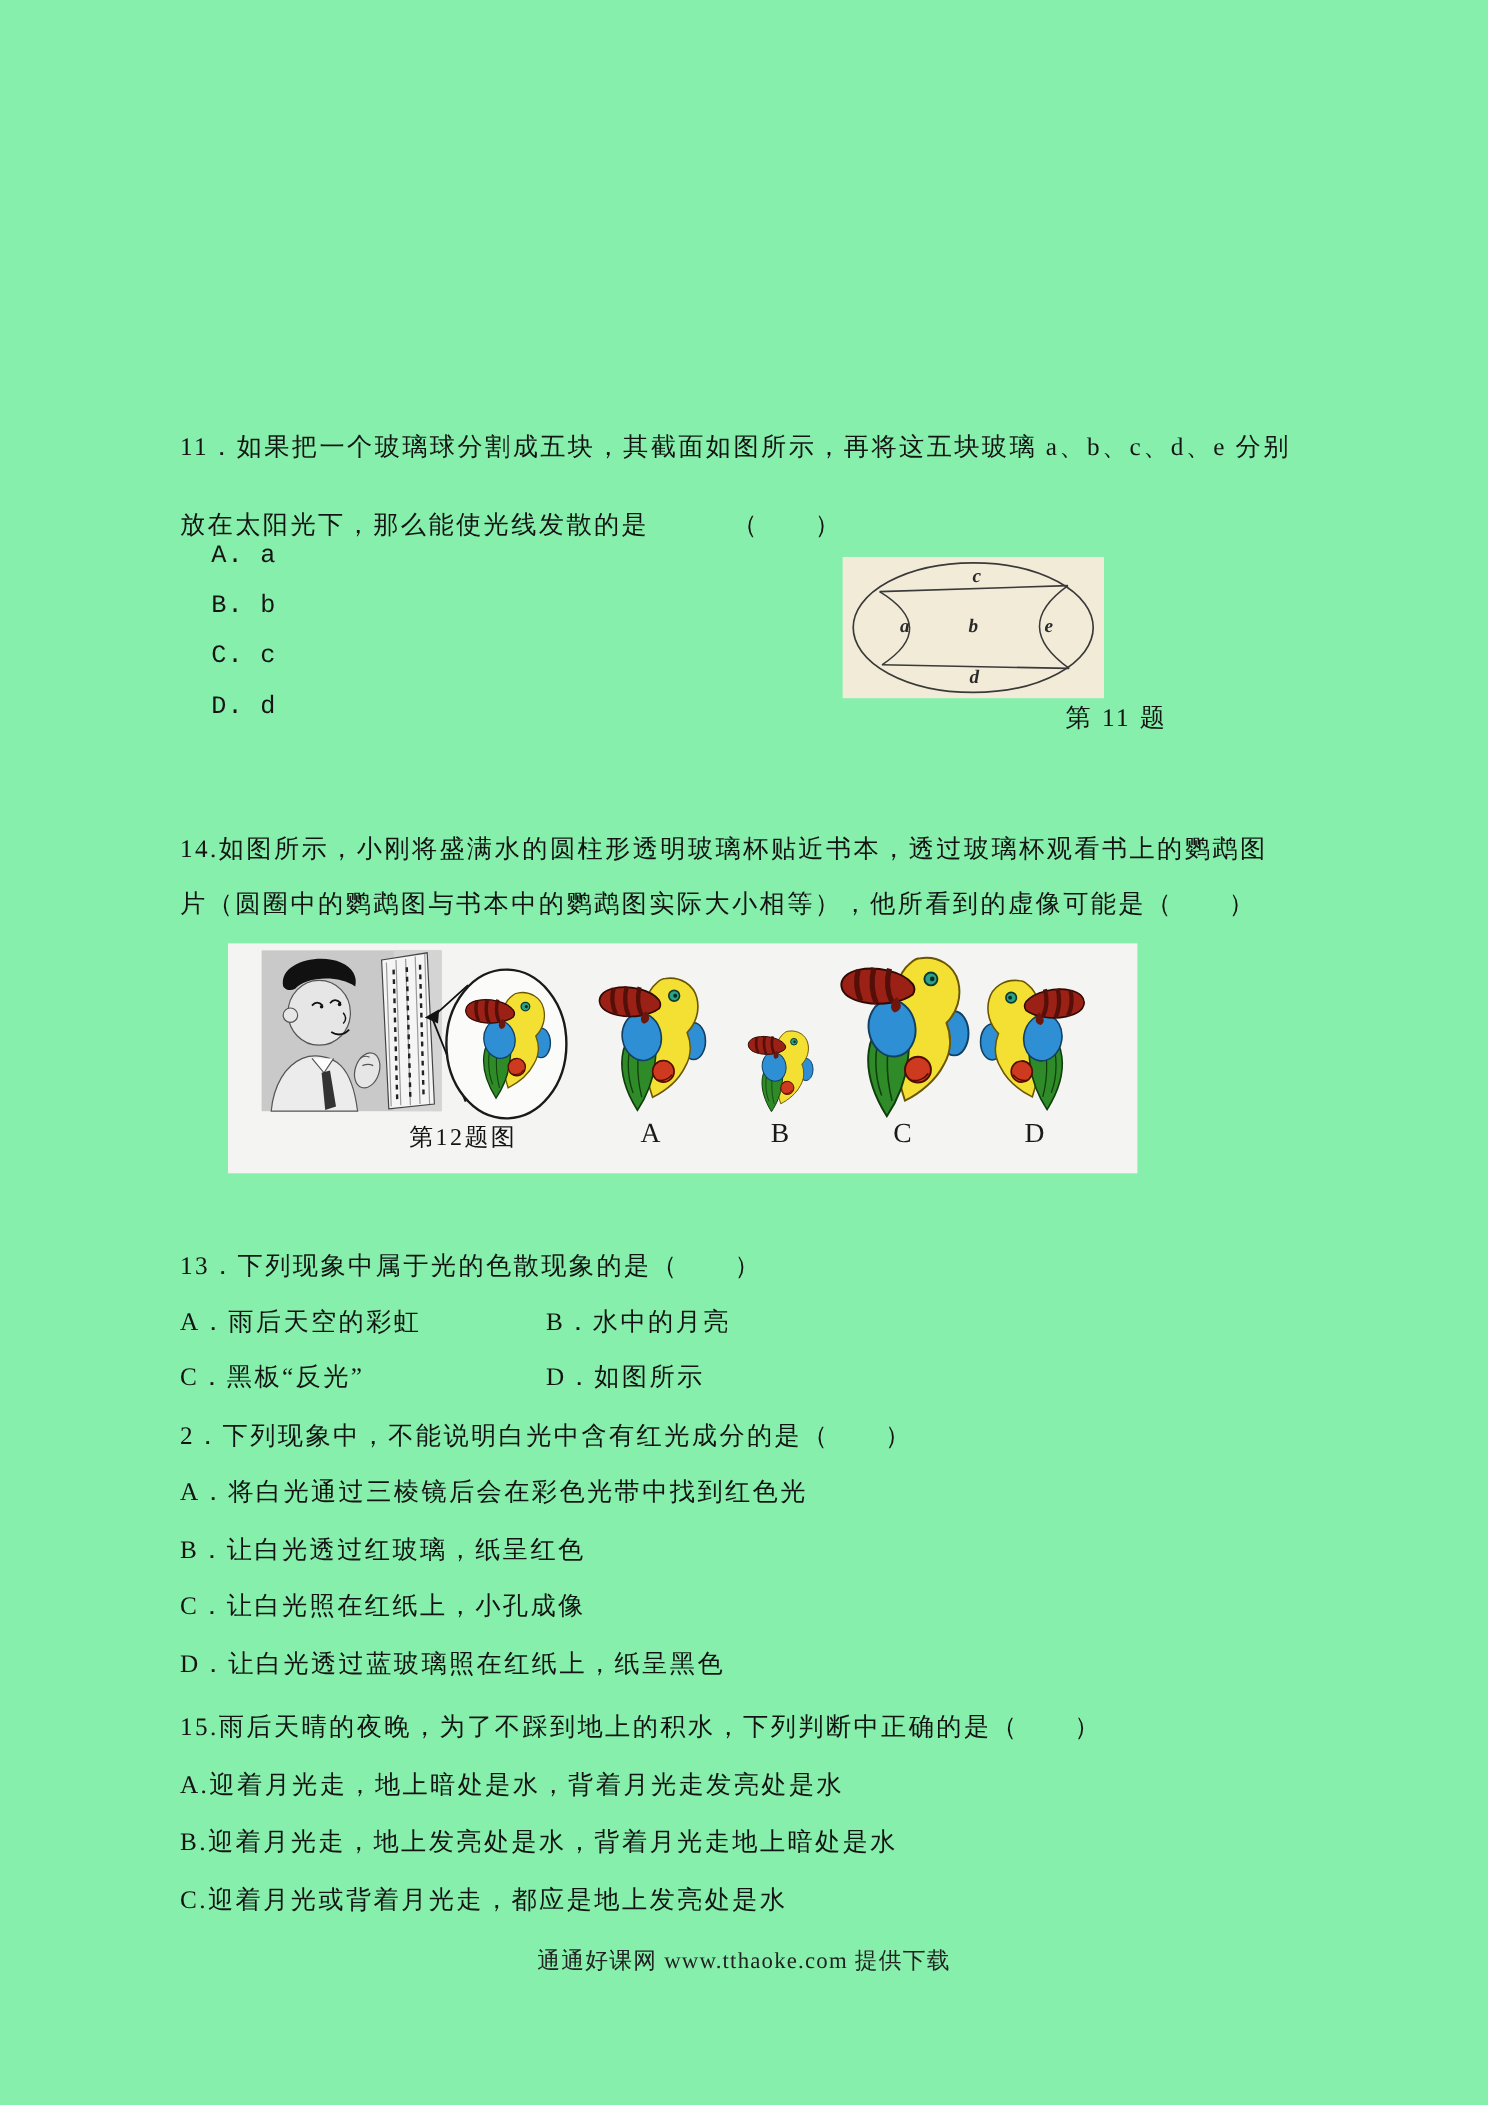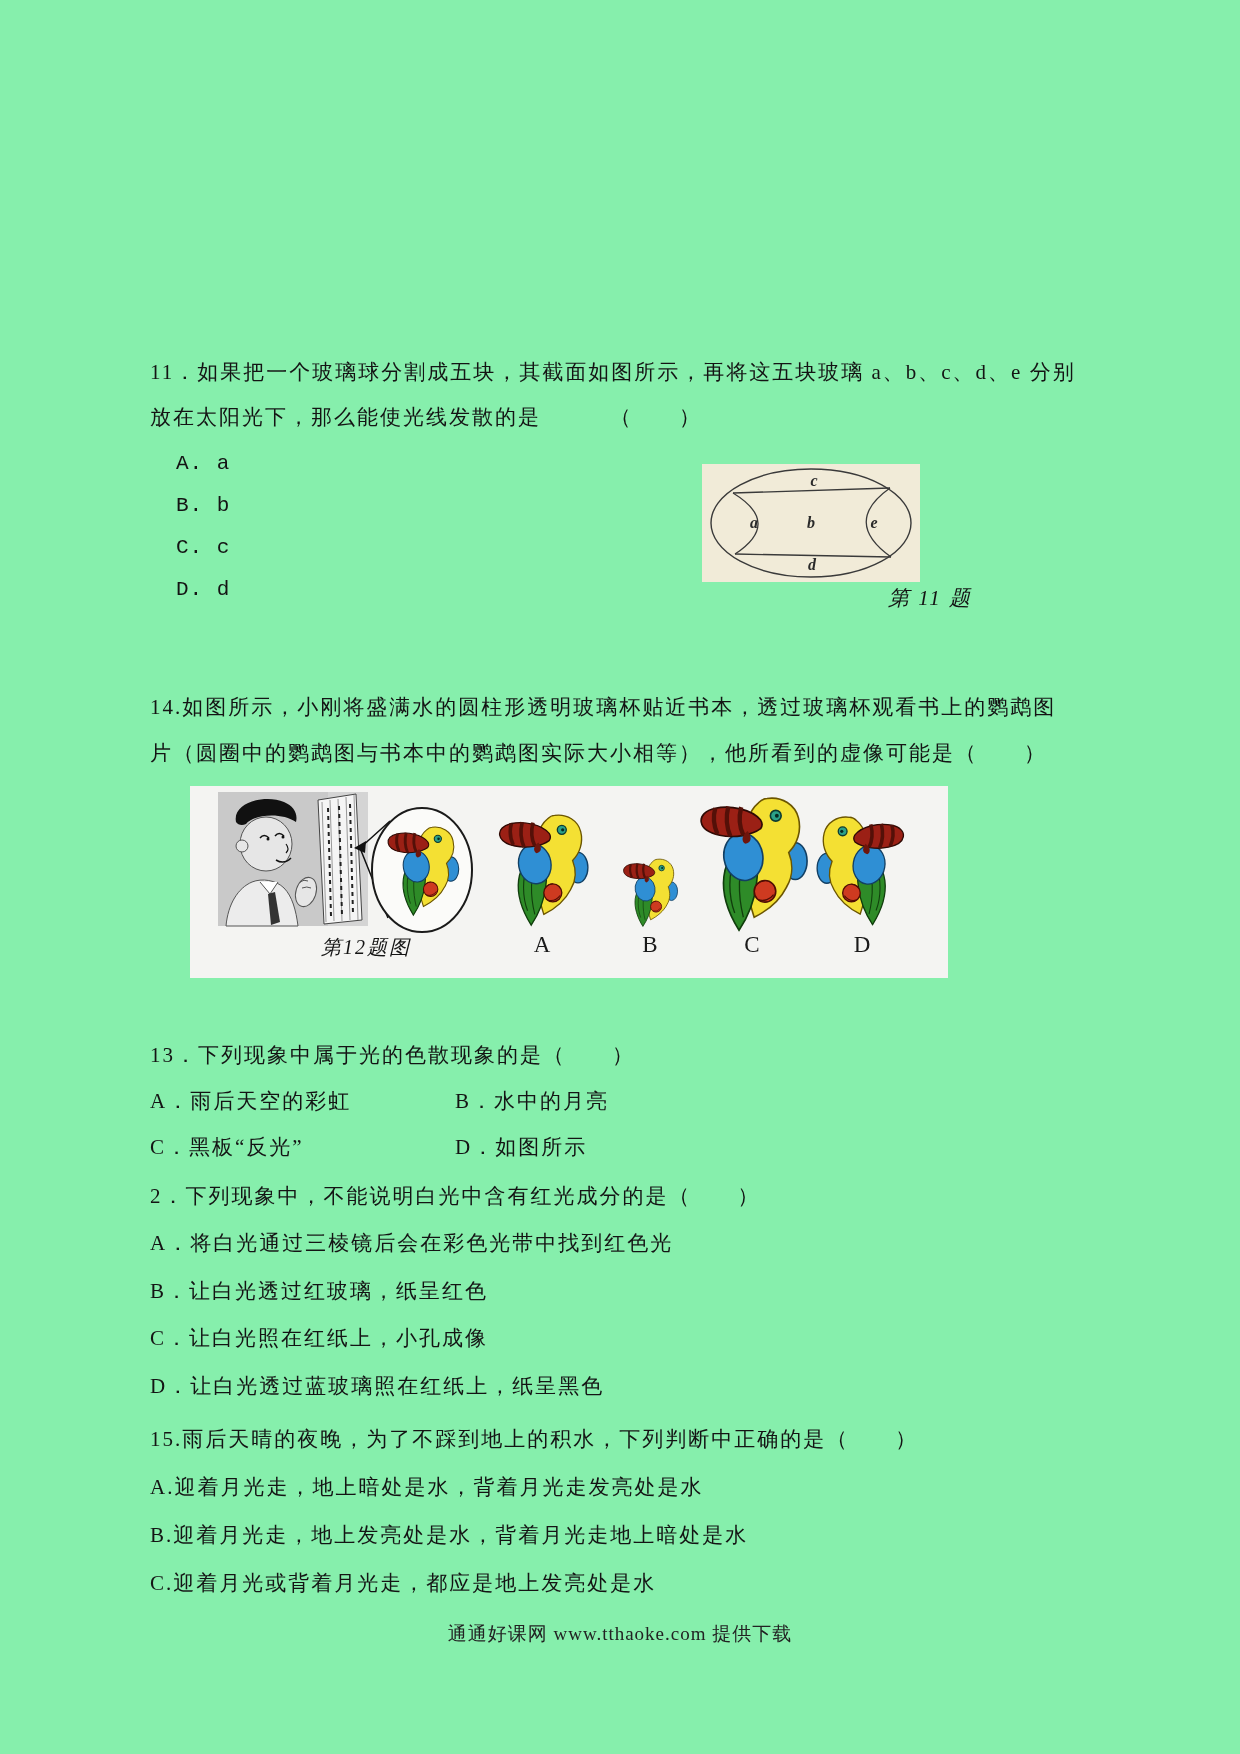--- a/index.html
+++ b/index.html
@@ -13,37 +13,37 @@
   .tline {
     position:absolute; left:150px; font-size:21px; letter-spacing:2px;
     line-height:30px; white-space:pre;
   }
   .mono { font-family:Liberation Mono, monospace; letter-spacing:1px;margin-left:26px; }
   .fig11 { position:absolute; left:702px; top:464px; width:218px; height:118px; }
   .figlabel {
     position:absolute; width:22px; text-align:center;
     font-style:italic; font-weight:bold; font-size:16px; color:#2a2a2a;
   }
-  .caption { position:absolute; font-size:21px; letter-spacing:2px; color:#141414;font-style:italic; }
+  .caption { position:absolute; font-size:21px; letter-spacing:2px; color:#141414; }
   .illus12 { position:absolute; left:190px; top:786px; width:758px; height:192px; }
   .choice-label {
     position:absolute; width:44px; text-align:center; font-size:23px; color:#1a1a1a;
   }
   .footer {
     position:absolute; left:0; top:1621px; width:100%; text-align:center;
     font-size:19px; letter-spacing:1px; color:#222;
   }
 </style>
 </head>
 <body>
 
 <div class="page">
 
   <div class="tline" style="top:357px;">11．如果把一个玻璃球分割成五块，其截面如图所示，再将这五块玻璃 a、b、c、d、e 分别</div>
-  <div class="tline" style="top:402px;">放在太阳光下，那么能使光线发散的是　　　（　　）</div>
+  <div class="tline" style="top:422px;">放在太阳光下，那么能使光线发散的是　　　（　　）</div>
   <div class="tline mono" style="top:449px;">A. a</div>
   <div class="tline mono" style="top:491px;">B. b</div>
   <div class="tline mono" style="top:533px;">C. c</div>
   <div class="tline mono" style="top:575px;">D. d</div>
 
   <div class="fig11">
     <svg width="218" height="118" viewBox="0 0 218 118">
       <rect x="0" y="0" width="218" height="118" fill="#f1ebd8"></rect>
       <ellipse cx="109" cy="59" rx="100" ry="54" fill="none" stroke="#3a3a3a" stroke-width="1.4"></ellipse>
       <path d="M31,29 L188,24" fill="none" stroke="#3a3a3a" stroke-width="1.3"></path>
@@ -115,21 +115,21 @@
       <path d="M164,62 L176,55 L175,67 Z" fill="#111111"></path>
       <ellipse cx="232" cy="84" rx="50" ry="62" fill="#fbfbf9" stroke="#1a1a1a" stroke-width="2"></ellipse>
 
       <use href="#parrot" transform="translate(196,37) scale(0.72)"></use>
       <use href="#parrot" transform="translate(307,24) scale(0.9)"></use>
       <use href="#parrot" transform="translate(432,70) scale(0.55)"></use>
       <use href="#parrot" transform="translate(508,6) scale(1.08)"></use>
       <use href="#parrot" transform="translate(716,26) scale(-0.88,0.88)"></use>
     </svg>
 
-    <span class="caption" style="left:111px; top:148px; width:130px; text-align:center; font-size:20px;">第12题图</span>
+    <span class="caption" style="left:111px; top:148px; width:130px; text-align:right; font-size:20px;">第12题图</span>
     <span class="choice-label" style="left:330px; top:146px;">A</span>
     <span class="choice-label" style="left:438px; top:146px;">B</span>
     <span class="choice-label" style="left:540px; top:146px;">C</span>
     <span class="choice-label" style="left:650px; top:146px;">D</span>
   </div>
 
   <div class="tline" style="top:1040px;">13．下列现象中属于光的色散现象的是（　　）</div>
   <div class="tline" style="top:1086px;">A．雨后天空的彩虹</div>
   <div class="tline" style="top:1086px; left:455px;">B．水中的月亮</div>
   <div class="tline" style="top:1132px;">C．黑板“反光”</div>

